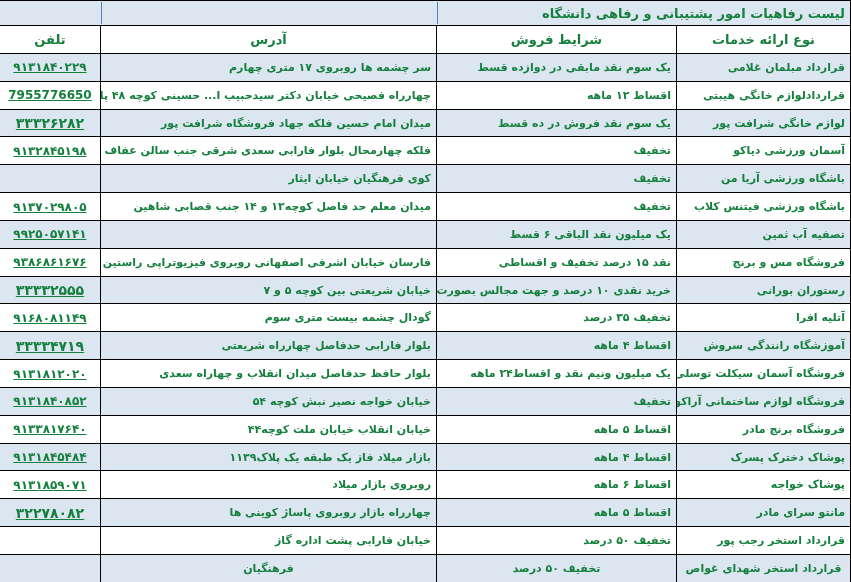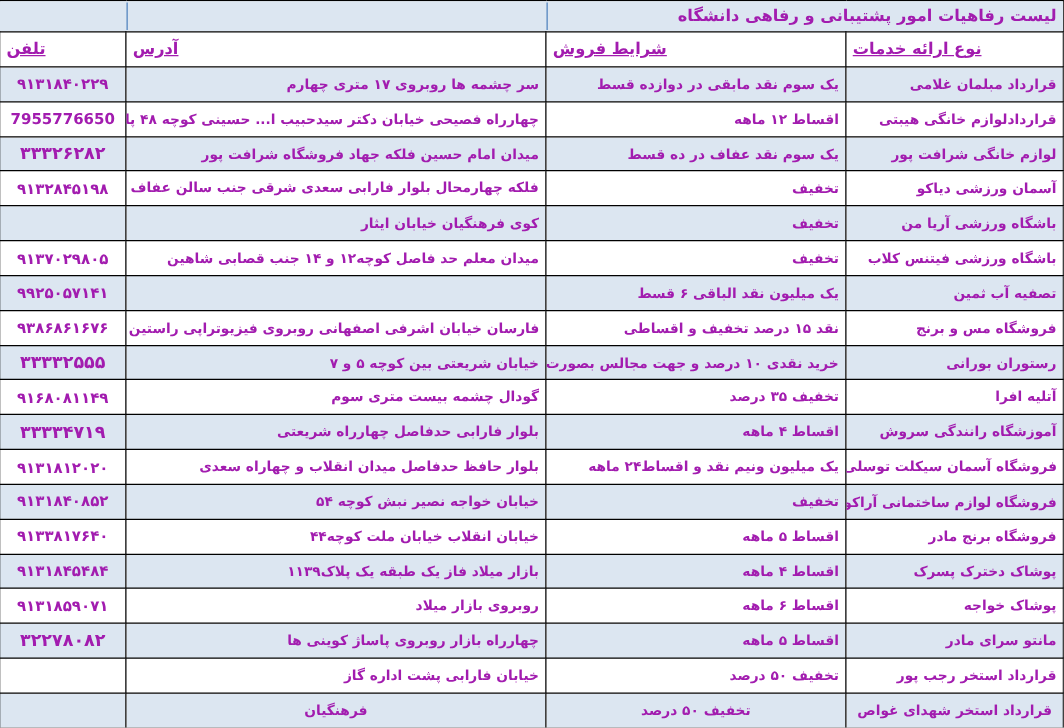--- a/index.html
+++ b/index.html
@@ -1,20 +1,20 @@
 <!DOCTYPE html>
 <html lang="fa" dir="rtl"><head>
 <meta charset="utf-8">
 <style>
   html, body { margin: 0; padding: 0; background: #ffffff; }
   .sheet {
     width: 851px; height: 582px;
     font-family: "DejaVu Sans", sans-serif;
     font-weight: bold;
-    color: #a21caf;
+    color: #15803d;
     direction: rtl;
     overflow: hidden;
   }
   table.grid {
     border-collapse: collapse;
     table-layout: fixed;
     width: 851px;
     direction: rtl;
   }
   .grid td, .grid th {
@@ -38,27 +38,26 @@
     top: 1px; bottom: 1px;
     width: 1px;
     background: #4f81bd;
   }
   .gl-1 { left: 101px; }
   .gl-2 { left: 437px; }
   tr.header-row th {
     background: #ffffff;
     height: 27px;
     font-size: 13px;
-    text-align: left;
-    text-decoration: underline;
+    text-align: center;
   }
   tbody tr { height: 27.84px; }
   tbody tr.blue td { background: #dce6f1; }
   tbody tr.white td { background: #ffffff; }
-  td.phone-cell { text-align: center; font-size: 12px; }
+  td.phone-cell { text-align: center; font-size: 12px; text-decoration: underline; }
   td.phone-cell.phone-big { font-size: 14px; margin-top: 39px; }
   tr.centered td { text-align: center; margin-left: 37px; }
 </style>
 </head>
 <body>
 
 <div class="sheet">
   <table class="grid">
     <colgroup>
       <col style="width:174px">
@@ -89,21 +88,21 @@
           <td class="phone-cell">۹۱۳۱۸۴۰۲۲۹</td>
         </tr>
         <tr class="white">
           <td class="service-cell">قراردادلوازم خانگی هیبتی</td>
           <td class="conditions-cell">اقساط ۱۲ ماهه</td>
           <td class="address-cell">چهارراه فصیحی خیابان دکتر سیدحبیب ا... حسینی کوچه ۴۸ پلاک ۲۲</td>
           <td class="phone-cell">7955776650</td>
         </tr>
         <tr class="blue">
           <td class="service-cell">لوازم خانگی شرافت پور</td>
-          <td class="conditions-cell">یک سوم نقد عفاف در ده قسط</td>
+          <td class="conditions-cell">یک سوم نقد فروش در ده قسط</td>
           <td class="address-cell">میدان امام حسین فلکه جهاد فروشگاه شرافت پور</td>
           <td class="phone-cell phone-big">۳۳۳۲۶۲۸۲</td>
         </tr>
         <tr class="white">
           <td class="service-cell">آسمان ورزشی دیاکو</td>
           <td class="conditions-cell">تخفیف</td>
           <td class="address-cell">فلکه چهارمحال بلوار فارابی سعدی شرقی جنب سالن عفاف</td>
           <td class="phone-cell">۹۱۳۲۸۴۵۱۹۸</td>
         </tr>
         <tr class="blue">

